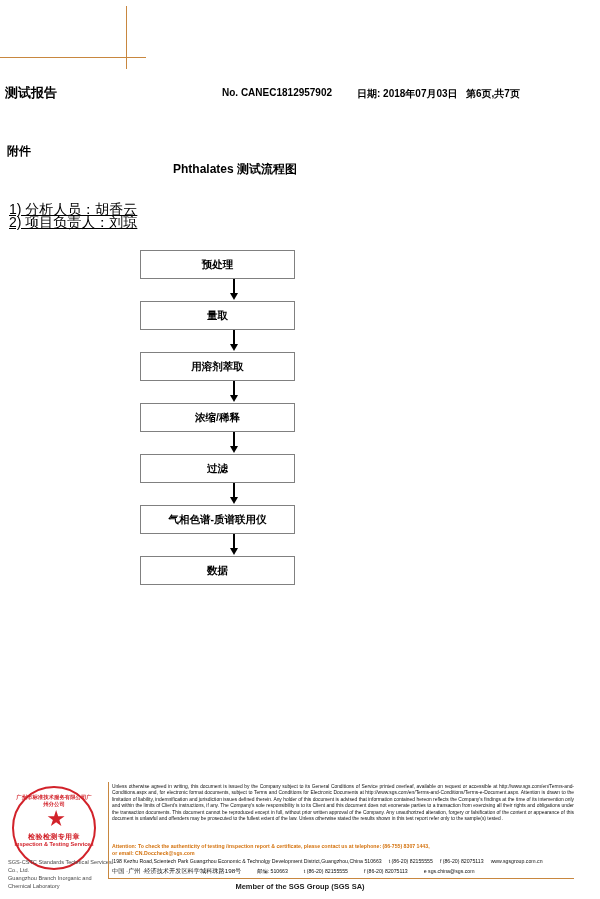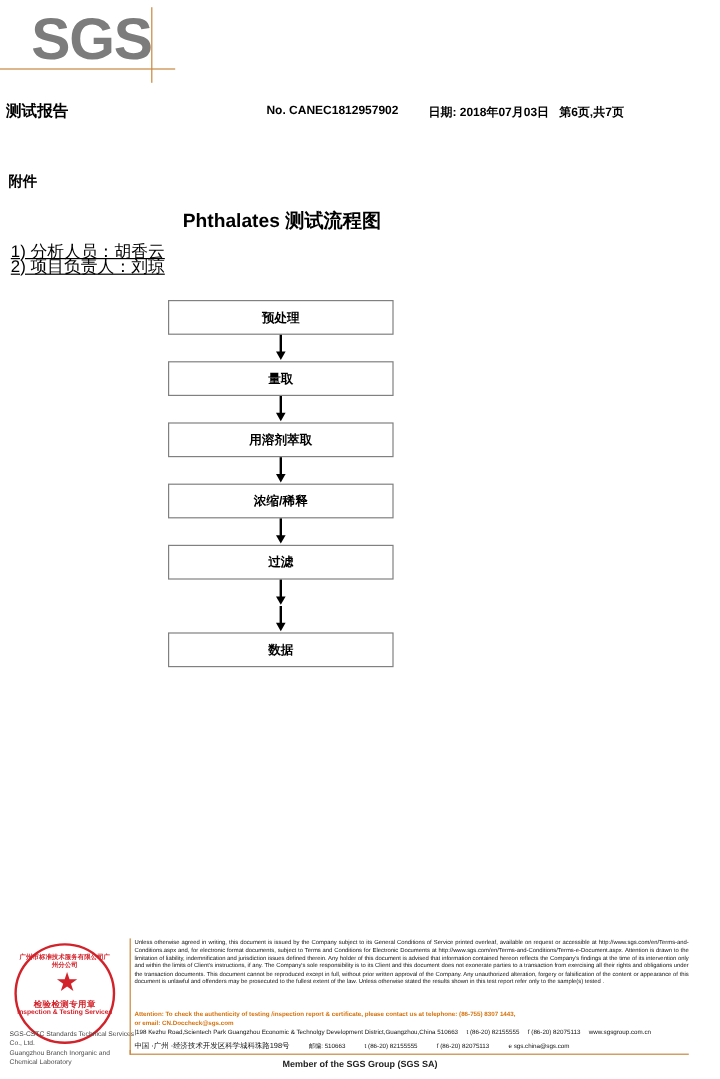--- a/index.html
+++ b/index.html
@@ -81,43 +81,43 @@
 
   
   .attachment-label {
     position: absolute;
     left: 7px; top: 143px;
     font-size: 12px;
     font-weight: bold;
   }
   .flow-title {
     position: absolute;
-    left: 0; top: 174px;
+    left: 0; top: 161px;
     width: 470px;
     text-align: center;
-    font-size: 16px;
+    font-size: 12px;
     font-weight: bold;
   }
   .notes {
     position: absolute;
     left: 9px; top: 203px;
     font-size: 14px;
     line-height: 13px;
     text-decoration: underline;
   }
   .notes div { white-space: nowrap; }
 
   
   .flowchart {
     position: absolute;
     left: 140px; top: 250px;
     width: 190px;
   }
   .flow-box {
-    width: 188px;
+    width: 155px;
     height: 29px;
     border: 1px solid #808080;
     background: #ffffff;
     display: flex;
     align-items: center;
     justify-content: center;
     font-size: 10.5px;
     font-weight: bold;
     box-sizing: border-box;
   }
@@ -275,21 +275,20 @@
     text-align: center;
     font-size: 7.5px;
     font-weight: bold;
     color: #222;
   }
 </style>
 </head>
 <body>
 
 <div class="logo-area">
-  <div class="sgs-logo">SGS</div>
   <div class="logo-vline"></div>
   <div class="logo-hline"></div>
 </div>
 
 <div class="report-row">
   <div class="report-title">测试报告</div>
   <div class="report-no">No. CANEC1812957902</div>
   <div class="report-date">日期: 2018年07月03日</div>
   <div class="report-page">第6页,共7页</div>
 </div>
@@ -325,20 +324,21 @@
       <div class="shaft"></div>
       <div class="head"></div>
     </div>
 
   <div class="flow-box">过滤</div>
   <div class="flow-arrow">
       <div class="shaft"></div>
       <div class="head"></div>
     </div>
 
+  <div class="flow-box">气相色谱-质谱联用仪</div>
   <div class="flow-arrow">
       <div class="shaft"></div>
       <div class="head"></div>
     </div>
 
   <div class="flow-box">数据</div>
 </div>
 
 <div class="footer">
 

